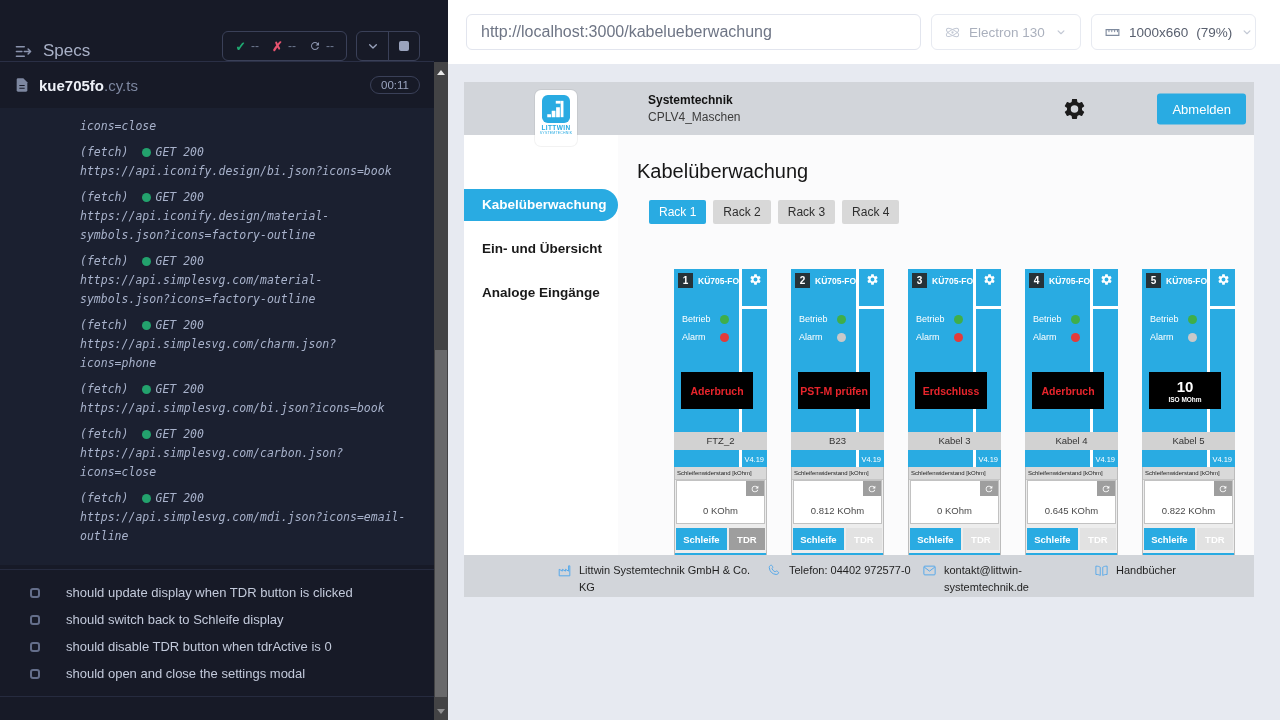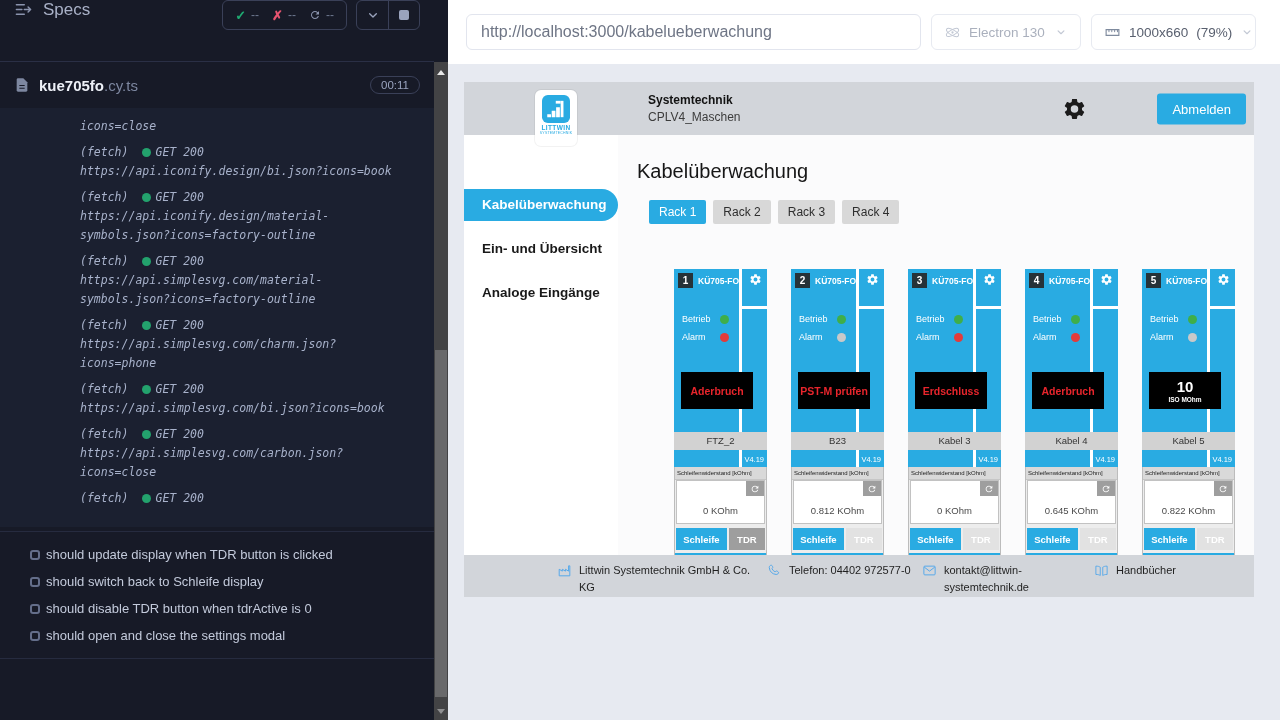--- a/index.html
+++ b/index.html
@@ -2,21 +2,21 @@
 <html><head>
 <meta charset="utf-8">
 <style>
   * { margin:0; padding:0; box-sizing:border-box; }
   html,body { width:1280px; height:720px; overflow:hidden; background:#e7eaf1;
               font-family:"Liberation Sans",sans-serif; }
 
   
   .reporter { position:absolute; left:0; top:0; width:434px; height:720px;
               background:#171a27; color:#c3cadb; }
-  .rep-header { height:62px; display:flex; align-items:flex-start; padding:0 14px;
+  .rep-header { height:62px; display:flex; align-items:flex-end; padding:0 14px;
                 border-bottom:1px solid #2a2f45; }
   .specs-icon { color:#8b94ae; display:flex; }
   .specs-title { font-size:17px; color:#a9b1c7; margin-left:10px; }
   .hdr-right { margin-left:auto; display:flex; gap:9px; }
   .stats-box { display:flex; align-items:center; gap:13px; border:1px solid #3a4058;
                border-radius:6px; padding:0 12px; height:30px; }
   .stat { display:flex; gap:5px; align-items:center; font-size:12px; color:#6f7890; }
   .st-pass { color:#1fa971; font-size:13px; font-weight:bold; }
   .st-fail { color:#e8536f; font-size:13px; font-weight:bold; }
   .st-pend { color:#8b94ae; display:flex; }
@@ -38,21 +38,21 @@
                  font-family:"DejaVu Sans Mono",monospace; font-style:italic;
                  font-size:11.5px; color:#a8b2cb; line-height:19px; }
   .log-entry { margin-bottom:7px; overflow-wrap:break-word; }
   .log-head { white-space:nowrap; }
   .log-label { margin-right:12px; }
   .dot { display:inline-block; width:9px; height:9px; border-radius:50%;
          background:#23a26d; margin:0 4px -1px 2px; }
 
   .tests { margin-top:4px; border-top:1px solid #262b3f; border-bottom:1px solid #262b3f;
            padding:9px 0; list-style:none; }
-  .test-item { display:flex; align-items:center; gap:6px; padding:6px 14px 6px 30px;
+  .test-item { display:flex; align-items:center; gap:26px; padding:6px 14px 6px 30px;
                font-size:13px; color:#c3cadb; cursor:pointer;text-align:right; }
   .tbox { width:10px; height:10px; border:2px solid #646e8a; border-radius:3px; flex:none; }
 
   
   .rep-sb { position:absolute; left:434px; top:0; width:14px; height:720px; background:#171a27; }
   .sb-track { position:absolute; left:0; top:62px; bottom:0; width:14px; background:#434345; }
   .sb-up, .sb-down { position:absolute; left:0; width:14px; height:16px;
                      display:flex; align-items:center; justify-content:center; }
   .sb-up { top:2px; } .sb-down { bottom:1px; }
   .tri-up { width:0; height:0; border-left:4px solid transparent; border-right:4px solid transparent;
@@ -297,20 +297,21 @@
     <div class="log-url">https://api.simplesvg.com/bi.json?icons=book</div>
   </div>
 
   <div class="log-entry">
     <div class="log-head"><span class="log-label">(fetch)</span><span class="dot"></span><span>GET</span> <span>200</span></div>
     <div class="log-url">https://api.simplesvg.com/carbon.json?icons=close</div>
   </div>
 
   <div class="log-entry">
     <div class="log-head"><span class="log-label">(fetch)</span><span class="dot"></span><span>GET</span> <span>200</span></div>
+    <div class="log-url">https://api.simplesvg.com/mdi.json?icons=email-outline</div>
   </div>
 </div>
 
   <ul class="tests">
   <li class="test-item">
     <span class="tbox"></span>
     <span>should update display when TDR button is clicked</span>
   </li>
 
   <li class="test-item">

